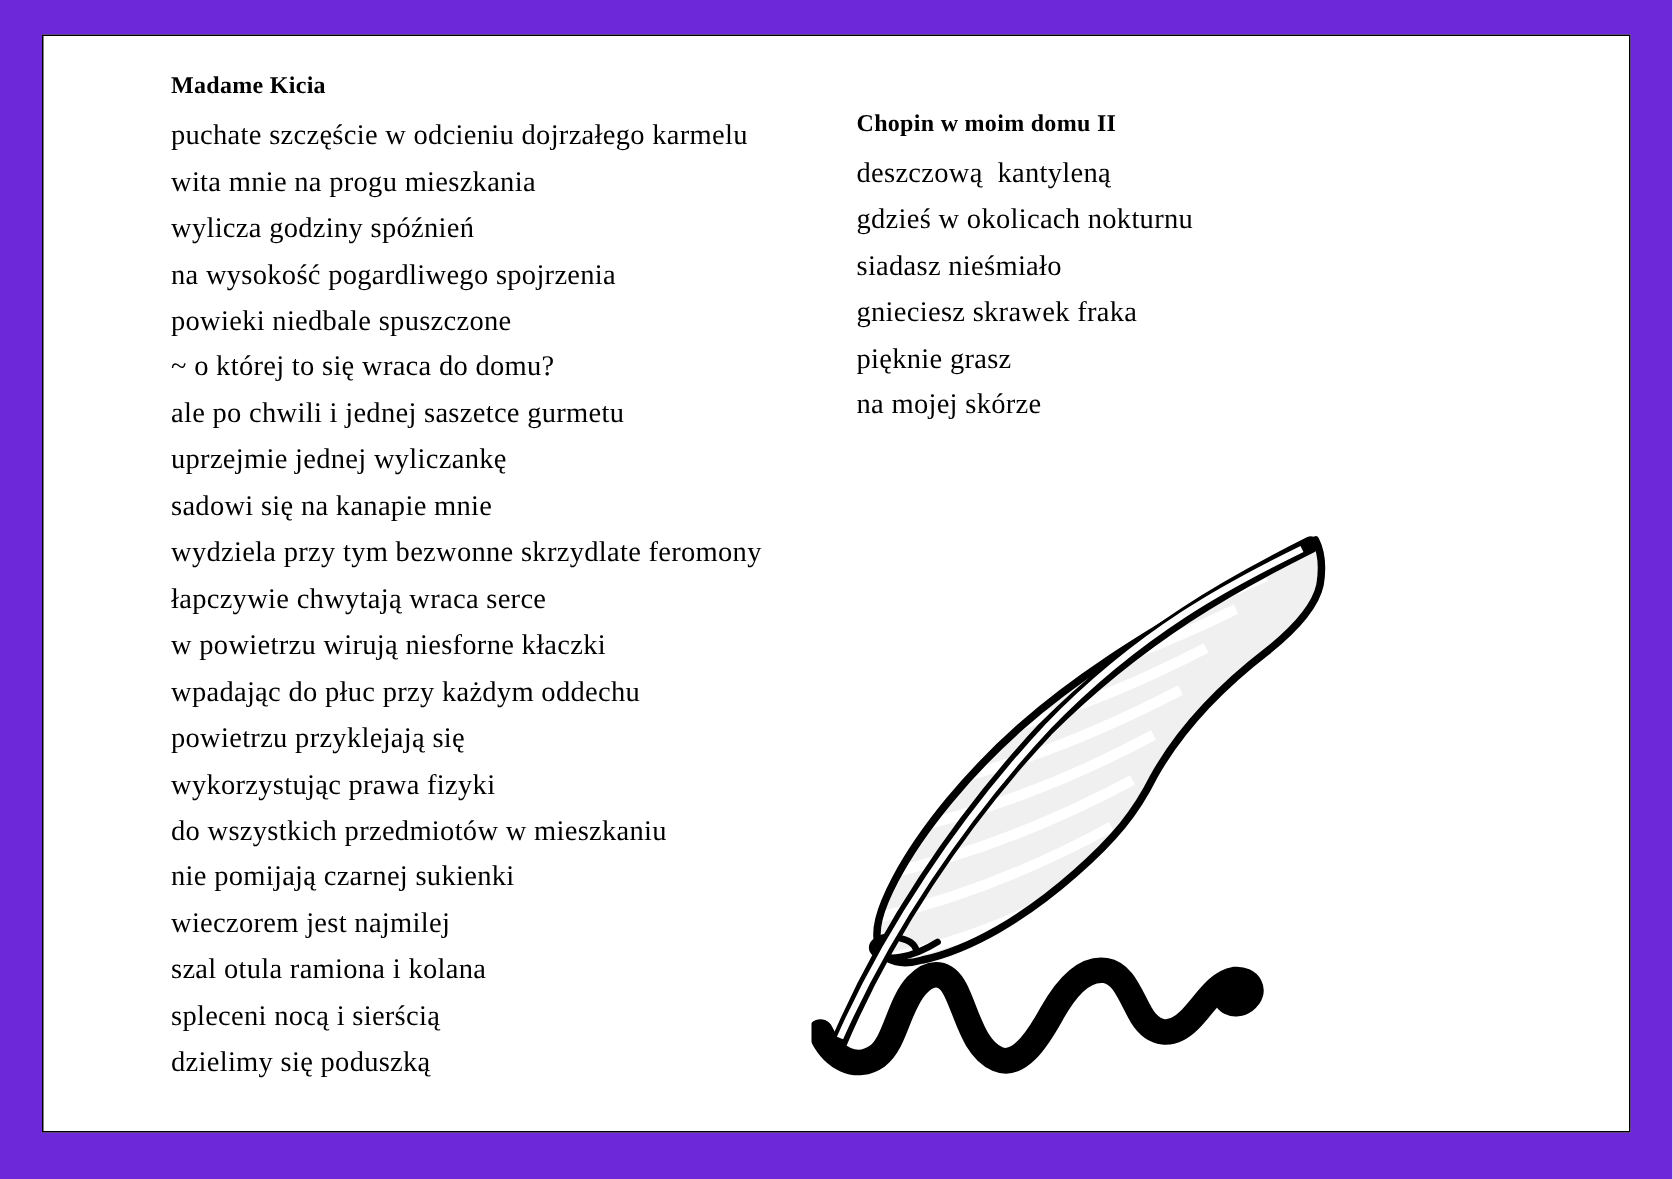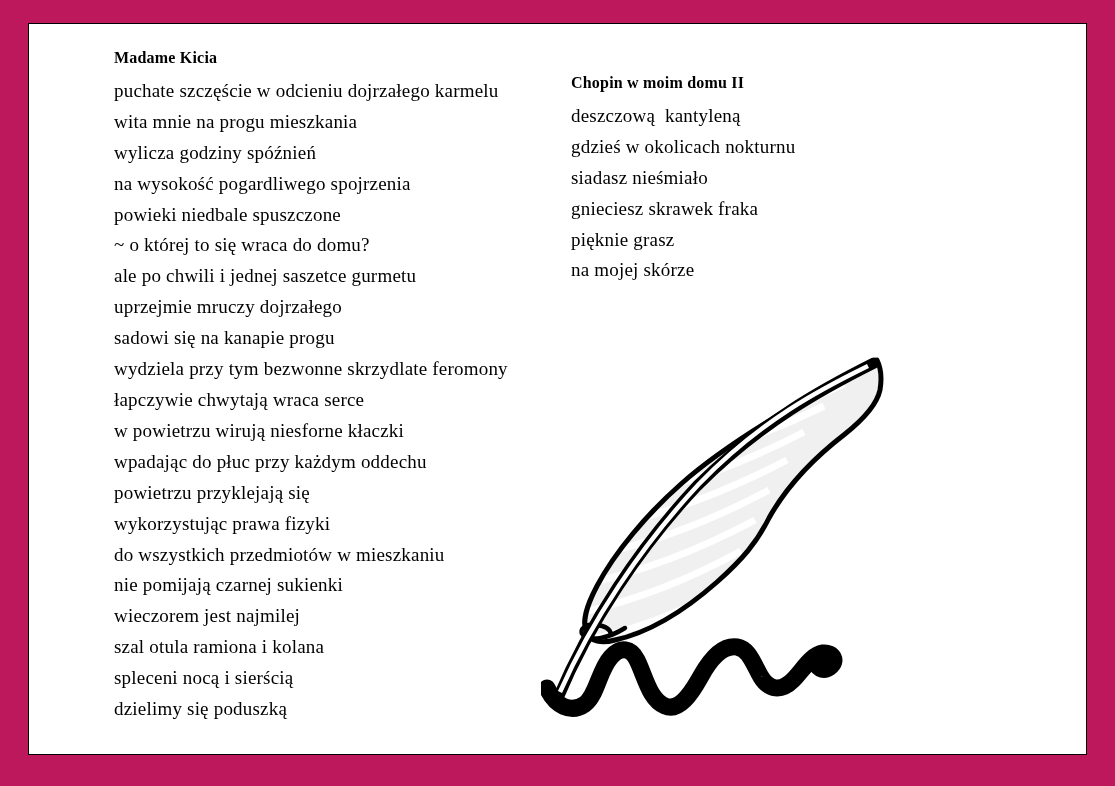--- a/index.html
+++ b/index.html
@@ -8,21 +8,21 @@
     background: #ffffff;
     width: 1115px;
     height: 786px;
     font-family: "Liberation Serif", "DejaVu Serif", serif;
     color: #000000;
   }
   .canvas {
     position: relative;
     width: 1115px;
     height: 786px;
-    background: #be185d;
+    background: #6d28d9;
     overflow: hidden;
   }
   .sheet {
     position: absolute;
     left: 28px;
     top: 23px;
     width: 1057px;
     height: 730px;
     border: 1px solid #000000;
     background: #ffffff;
@@ -63,22 +63,22 @@
 
     <div class="poem poem-left">
       <h2 class="poem-title">Madame Kicia</h2>
       <p class="poem-line">puchate szczęście w odcieniu dojrzałego karmelu</p>
       <p class="poem-line">wita mnie na progu mieszkania</p>
       <p class="poem-line">wylicza godziny spóźnień</p>
       <p class="poem-line">na wysokość pogardliwego spojrzenia</p>
       <p class="poem-line">powieki niedbale spuszczone</p>
       <p class="poem-line">~ o której to się wraca do domu?</p>
       <p class="poem-line">ale po chwili i jednej saszetce gurmetu</p>
-      <p class="poem-line">uprzejmie mruczy dojrzałego</p>
-      <p class="poem-line">sadowi się na kanapie progu</p>
+      <p class="poem-line">uprzejmie jednej wyliczankę</p>
+      <p class="poem-line">sadowi się na kanapie mnie</p>
       <p class="poem-line">wydziela przy tym bezwonne skrzydlate feromony</p>
       <p class="poem-line">łapczywie chwytają wraca serce</p>
       <p class="poem-line">w powietrzu wirują niesforne kłaczki</p>
       <p class="poem-line">wpadając do płuc przy każdym oddechu</p>
       <p class="poem-line">powietrzu przyklejają się</p>
       <p class="poem-line">wykorzystując prawa fizyki</p>
       <p class="poem-line">do wszystkich przedmiotów w mieszkaniu</p>
       <p class="poem-line">nie pomijają czarnej sukienki</p>
       <p class="poem-line">wieczorem jest najmilej</p>
       <p class="poem-line">szal otula ramiona i kolana</p>

